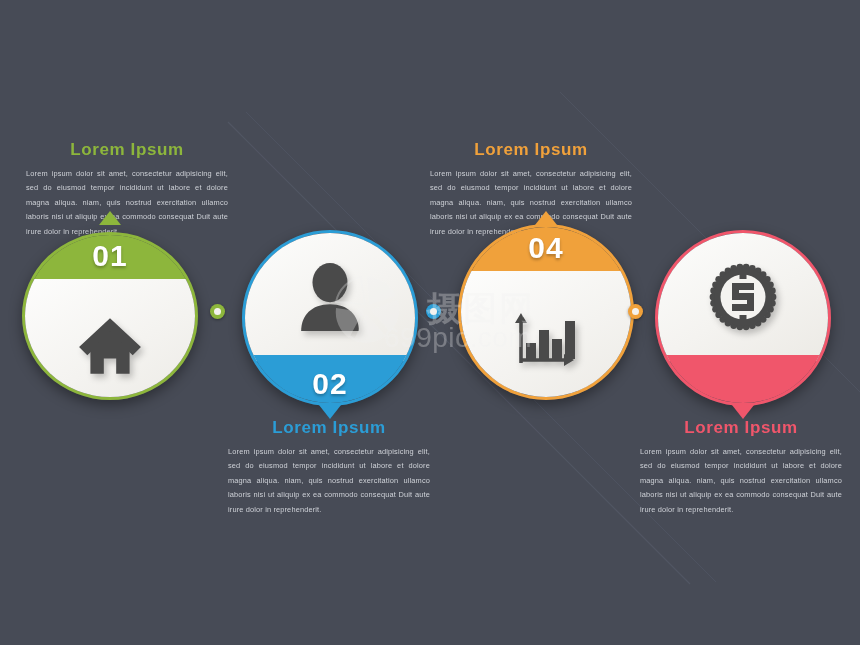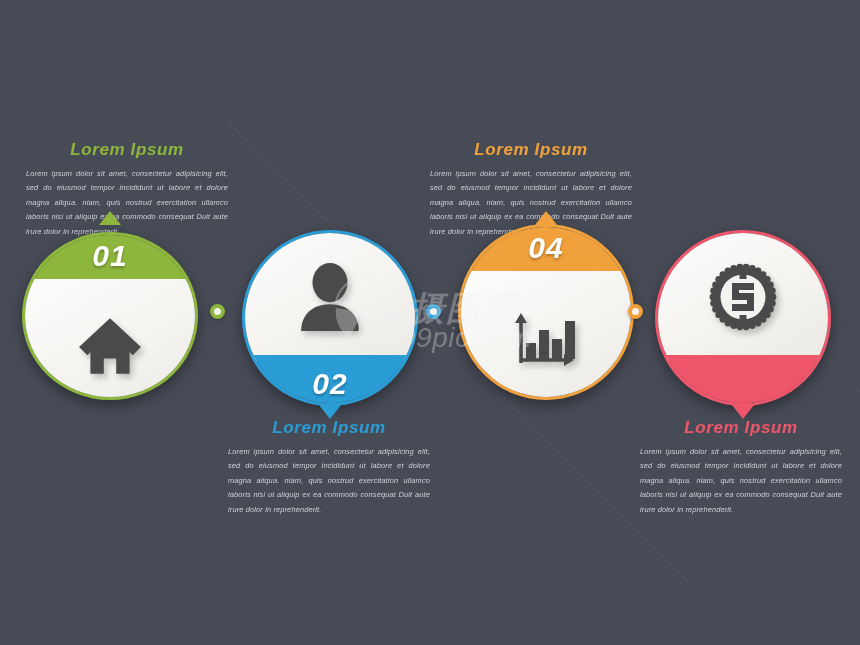--- a/index.html
+++ b/index.html
@@ -5,21 +5,21 @@
   * { margin:0; padding:0; box-sizing:border-box; }
   body {
     width:860px; height:645px; overflow:hidden;
     background:#474b56;
     font-family:"Liberation Sans", sans-serif;
     position:relative;
   }
   
   #bg-lines { position:absolute; inset:0; pointer-events:none; }
 
-  #stage { position:absolute; inset:0;font-style:italic; }
+  #stage { position:absolute; inset:0; }
 
   
   .textblock { position:absolute; width:202px; }
   .tb-title {
     font-size:17px; font-weight:bold; letter-spacing:.6px;
     margin-bottom:7px;
   }
   .tb-body {
     font-size:7.4px; line-height:1.95; color:#cfd2d8;
     text-align:justify; letter-spacing:.15px;
@@ -88,21 +88,21 @@
   .dot { position:absolute; width:15px; height:15px; border-radius:50%;
          box-shadow:0 1px 3px rgba(0,0,0,.35); }
   .dot i { position:absolute; inset:4px; border-radius:50%;
            background:#f4f2ee; display:block; }
   .d1 { left:210px; top:304px; }
   .d2 { left:426px; top:304px; }
   .d3 { left:628px; top:304px; }
 
   
   #wm { position:absolute; left:330px; top:272px;
-        display:flex; align-items:center; gap:6px;
+        display:flex; align-items:center; gap:23px;
         opacity:.30; pointer-events:none; }
   #wm .wm-cn { font-size:34px; color:#f2f2f2; font-weight:bold;
                font-family:"DejaVu Sans", sans-serif; letter-spacing:2px; }
   #wm-url { position:absolute; left:384px; top:322px;
             font-size:28px; color:#f2f2f2; opacity:.30;
             letter-spacing:.5px; pointer-events:none; }
 </style>
 </head>
 <body style="background: rgb(71, 75, 86);">
 

